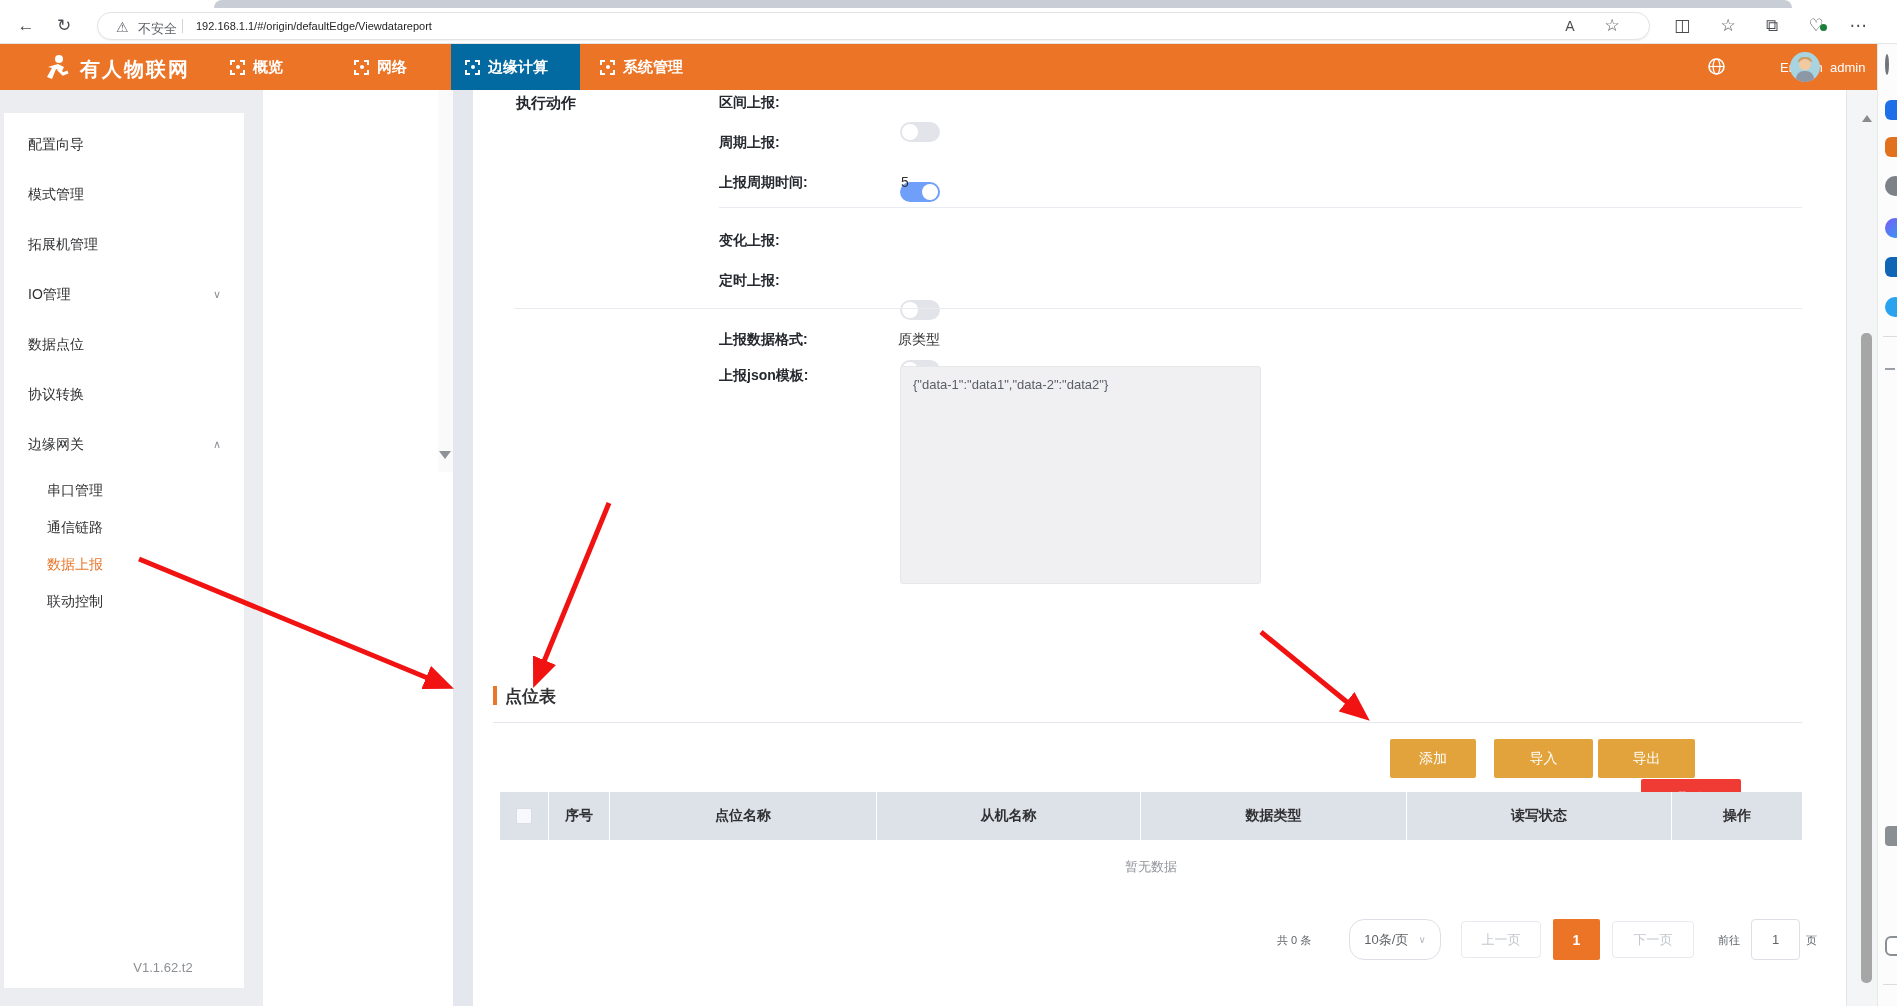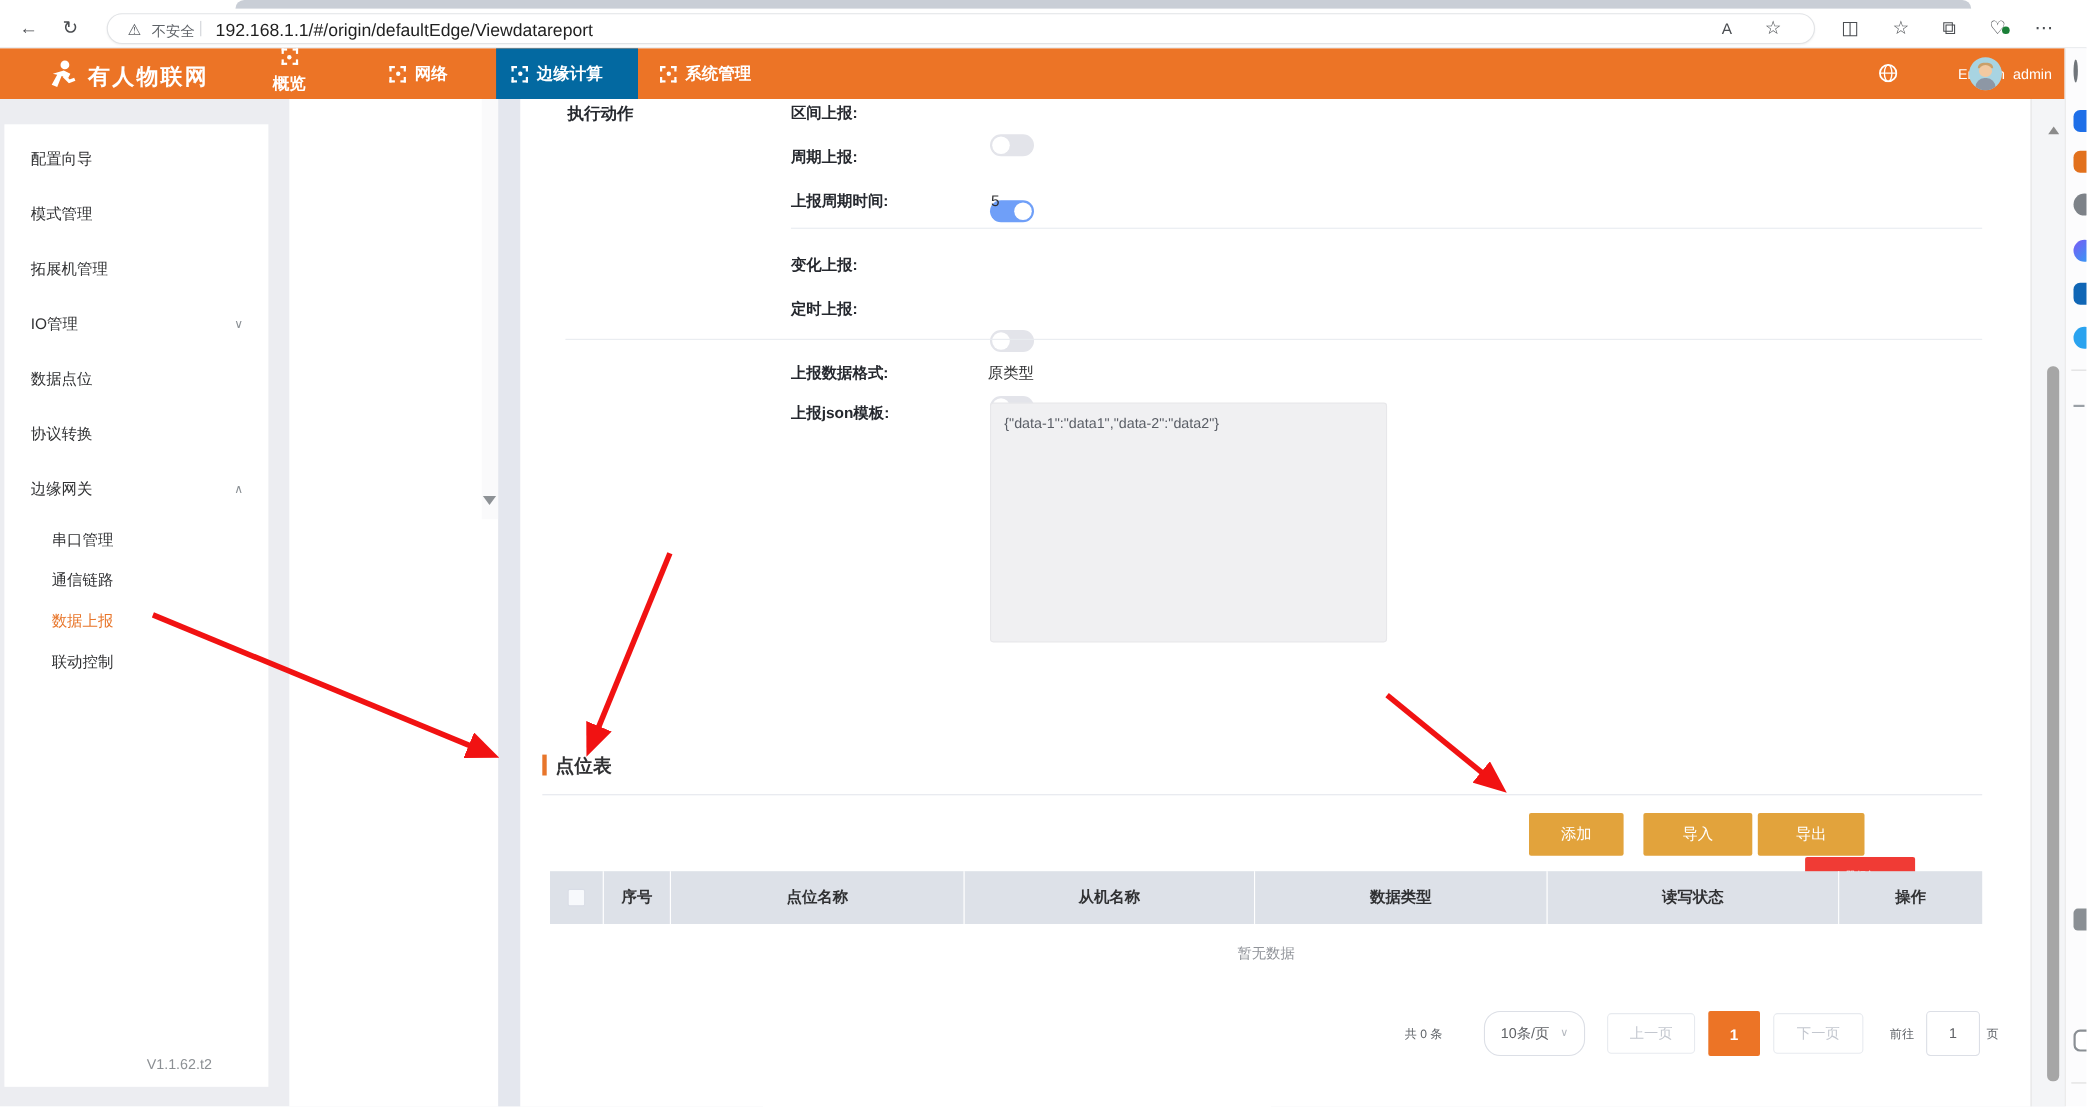--- a/index.html
+++ b/index.html
@@ -6,21 +6,21 @@
   html,body { width:1897px; height:1006px; overflow:hidden; }
   body { font-family:"Liberation Sans","DejaVu Sans",sans-serif; background:#fff; position:relative; }
   .abs { position:absolute; }
   
   .tabstrip { left:0; top:0; width:1897px; height:8px; background:#fff; }
   .tabbar   { left:214px; top:0; width:1578px; height:8px; background:#c9ced6; border-radius:8px 8px 0 0; }
   .toolbar  { left:0; top:8px; width:1897px; height:36px; background:#fff; border-bottom:1px solid #e3e5e8; }
   .tbicon { color:#4a4d51; font-size:17px; line-height:28px; text-align:center; width:28px; height:28px; }
   .addressbar { left:97px; top:12px; width:1553px; height:28px; background:#fff; border:1px solid #e1e3e6; border-radius:14px; box-shadow:0 1px 2px rgba(0,0,0,.06); }
   .addr-sec { color:#5f6368; font-size:13px; }
-  .addr-url { color:#1f1f1f; font-size:16px; }
+  .addr-url { color:#1f1f1f; font-size:11px; }
   .vsep { width:1px; height:14px; background:#d0d3d7; }
   
   .appheader { left:0; top:44px; width:1877px; height:46px; background:#EC7426; }
   .brand { color:#fff; font-weight:bold; font-size:20px; letter-spacing:2px; }
   .navitem { height:46px; display:flex; align-items:center; gap:8px; color:#fff; font-weight:bold; font-size:15px; padding:0 14px; }
   .navitem.active { background:#0369a1; }
   .hdr-right { color:#fff; font-size:13px; }
   .avatar { width:30px; height:30px; border-radius:50%; background:#a8d4e2; overflow:hidden; position:relative; }
   .avatar .head { position:absolute; left:9px; top:7px; width:12px; height:11px; border-radius:50%; background:#f2c9a1; }
   .avatar .hair { position:absolute; left:8px; top:5px; width:14px; height:5px; border-radius:6px 6px 0 0; background:#caa06a; }
@@ -100,21 +100,21 @@
 <div class="abs tbicon" style="left:1844px;top:12px;">⋯</div>
 
 <div class="abs appheader"></div>
 <svg class="abs" style="left:42px;top:53px;" width="30" height="30" viewBox="0 0 30 30">
   <circle cx="17" cy="6" r="4" fill="#fff"></circle>
   <path d="M6 14 L16 11 L22 14 L20 18 L14 16 L10 26 L5 24 L10 15 Z" fill="#fff"></path>
   <path d="M16 16 L21 21 L26 19" stroke="#fff" stroke-width="3" fill="none"></path>
 </svg>
 <div class="abs brand" style="left:80px;top:56px;">有人物联网</div>
 
-<div class="abs navitem" style="left:234px;top:44px;flex-direction:column;">
+<div class="abs navitem" style="left:216px;top:44px;">
   <span class="bricon">
       <i class="tl"></i>
       <i class="tr"></i>
       <i class="bl"></i>
       <i class="br"></i>
       <b></b>
     </span>
   <span>概览</span>
 </div>
 <div class="abs navitem" style="left:340px;top:44px;align-items:center;">

